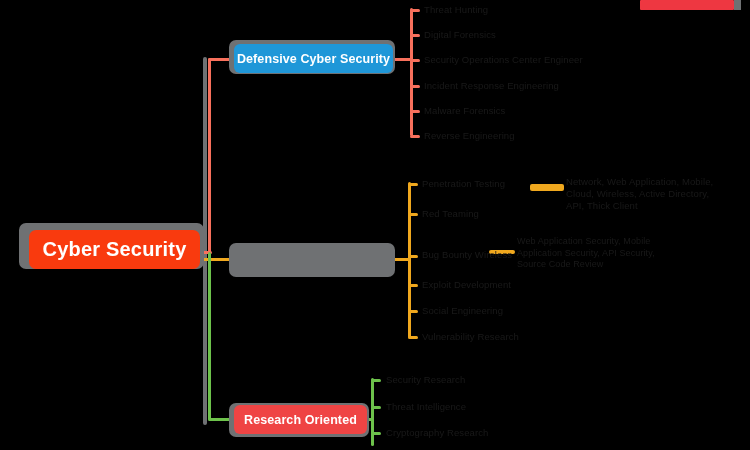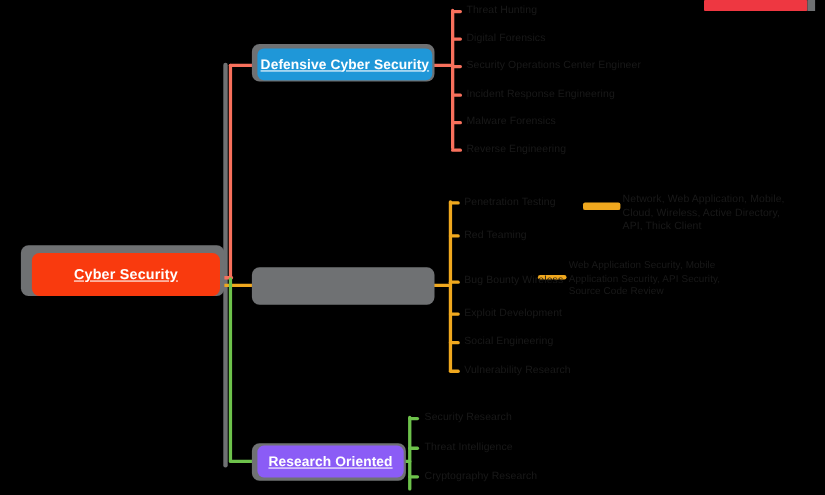--- a/index.html
+++ b/index.html
@@ -22,24 +22,23 @@
   .node {
     position: absolute;
     display: flex;
     align-items: center;
     justify-content: center;
     border-radius: 6px;
     color: #ffffff;
     font-weight: bold;
     white-space: nowrap;
     box-sizing: border-box;
-    text-decoration: underline;
   }
   .node-root {
-    font-size: 13px;
+    font-size: 20px;
     letter-spacing: .2px;
     border-radius: 7px;
   }
   .node-branch {
     font-size: 12.5px;
     letter-spacing: .1px;
   }
 
   
   .shadow-plate {
@@ -139,21 +138,21 @@
 
   <div class="shadow-plate" style="left:19px; top:223px; width:185px; height:46px;"></div>
   <div class="node node-root" style="left: 29px; top: 230px; width: 171px; height: 39px; background: rgb(249, 58, 14);">Cyber Security</div>
 
   <div class="shadow-plate" style="left:229px; top:40px; width:166px; height:34px;"></div>
   <div class="node node-branch" style="left: 234px; top: 44px; width: 159px; height: 29px; background: rgb(31, 151, 216);">Defensive Cyber Security</div>
 
   <div class="shadow-plate" style="left:229px; top:243px; width:166px; height:34px;"></div>
 
   <div class="shadow-plate" style="left:229px; top:403px; width:140px; height:34px;"></div>
-  <div class="node node-branch" style="left: 234px; top: 405px; width: 133px; height: 29px; background: #8b5cf6;">Research Oriented</div>
+  <div class="node node-branch" style="left: 234px; top: 405px; width: 133px; height: 29px; background: #ef4444;">Research Oriented</div>
 
   <div class="leaf" style="left: 424px; top: 4px; color: rgb(25, 25, 25);">Threat Hunting</div>
   <div class="leaf" style="left: 424px; top: 29px; color: rgb(25, 25, 25);">Digital Forensics</div>
   <div class="leaf" style="left: 424px; top: 54px; color: rgb(25, 25, 25);">Security Operations Center Engineer</div>
   <div class="leaf" style="left: 424px; top: 80px; color: rgb(25, 25, 25);">Incident Response Engineering</div>
   <div class="leaf" style="left: 424px; top: 105px; color: rgb(25, 25, 25);">Malware Forensics</div>
   <div class="leaf" style="left: 424px; top: 130px; color: rgb(25, 25, 25);">Reverse Engineering</div>
 
   <div class="leaf" style="left: 422px; top: 178px; color: rgb(25, 25, 25);">Penetration Testing</div>
   <div class="leaf-wrap" style="left: 566px; top: 176px; width: 160px; color: rgb(25, 25, 25);">Network, Web Application, Mobile, Cloud, Wireless, Active Directory, API, Thick Client</div>

